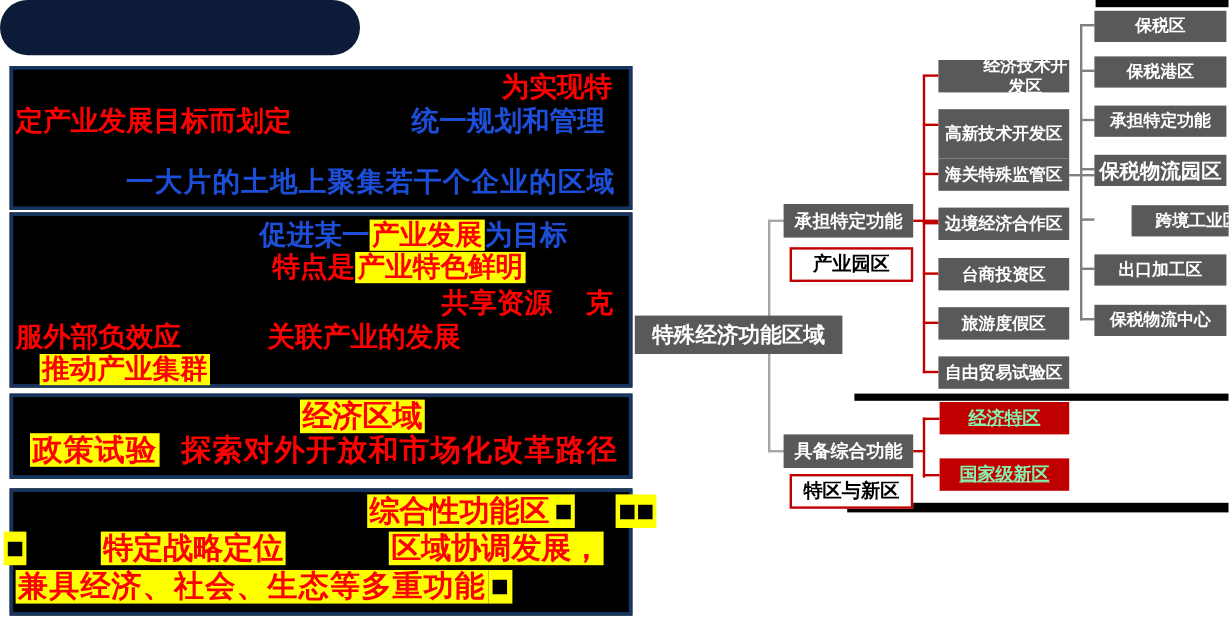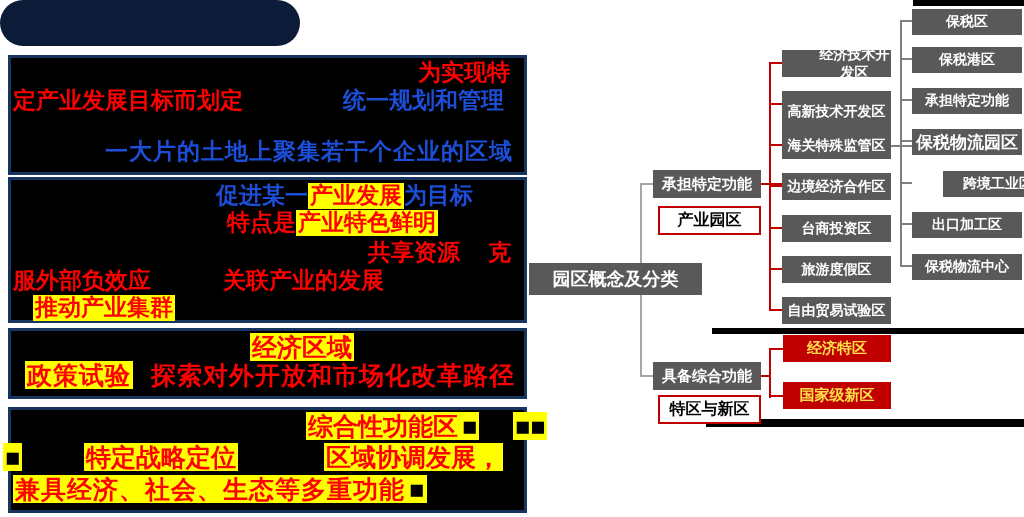--- a/index.html
+++ b/index.html
@@ -13,21 +13,21 @@
   
   .block{position:absolute;background:#000;border:3px solid #17355E;box-sizing:border-box;}
   .tline{position:absolute;white-space:nowrap;font-weight:bold;line-height:1.12;}
   .seg{display:inline-block;vertical-align:top;}
   .seg-red{color:#FF0000;}
   .seg-blue{color:#1d4ed8;}
   .seg-hl{color:#FF0000;background:#FFFF00;padding:0 2px;}
   .seg-redact{color:#000;background:#FFFF00;padding:0 2px;}
   
   .gbox{position:absolute;background:#595959;color:#fff;font-weight:bold;display:flex;align-items:center;justify-content:center;text-align:center;box-sizing:border-box;}
-  .redbox{position:absolute;background:#C00000;color:#fde047;font-weight:bold;display:flex;align-items:center;justify-content:center;box-sizing:border-box;}
+  .redbox{position:absolute;background:#C00000;color:#86efac;font-weight:bold;display:flex;align-items:center;justify-content:center;box-sizing:border-box;text-decoration:underline;}
   .tagbox{position:absolute;background:#fff;border:2px solid #C00000;color:#000;font-weight:bold;display:flex;align-items:center;justify-content:center;box-sizing:border-box;}
   .hline,.vline{position:absolute;}
   .gray1{background:#a6a6a6;}
   .gray2{background:#7f7f7f;}
   .redln{background:#C00000;}
   .blackbar{position:absolute;background:#000;}
 </style>
 </head>
 <body>
 
@@ -81,21 +81,21 @@
       <div class="tline" style="left: 33px; top: 295px; font-size: 23px;"><span class="seg seg-hl">推动产业集群</span></div>
       <div class="block" style="left: 8px; top: 328px; width: 519px; height: 71px;"></div>
       <div class="tline" style="left: 250px; top: 333px; font-size: 25px;"><span class="seg seg-hl">经济区域</span></div>
       <div class="tline" style="left: 25px; top: 361px; font-size: 25px; letter-spacing: 1px;"><span class="seg seg-hl">政策试验</span><span class="seg seg-red" style="margin-left: 18px;">探索对外开放和市场化改革路径</span></div>
       <div class="block" style="left: 8px; top: 407px; width: 519px; height: 106px;"></div>
       <div class="tline" style="left: 288px; top: 412px; font-size: 25px; margin-left: 18px;"><span class="seg seg-hl">综合性功能区</span><span class="seg seg-redact">■</span><span class="seg seg-redact" style="margin-left: 34px;">■■</span></div>
       <div class="tline" style="left: 3px; top: 443px; font-size: 25px;"><span class="seg seg-redact">■</span><span class="seg seg-hl" style="margin-left: 62px;">特定战略定位</span><span class="seg seg-hl" style="margin-left: 86px;">区域协调发展，</span></div>
       <div class="tline" style="left: 13px; top: 475px; font-size: 25px; letter-spacing: 1px;"><span class="seg seg-hl">兼具经济、社会、生态等多重功能</span><span class="seg seg-redact">■</span></div>
     </div>
 
-  <div class="gbox" style="left:529px;top:263px;width:173px;height:32px;font-size:18px;">园区概念及分类</div>
+  <div class="gbox" style="left:529px;top:263px;width:173px;height:32px;font-size:18px;">特殊经济功能区域</div>
   <div class="gbox" style="left:653px;top:170px;width:108px;height:28px;font-size:15px;">承担特定功能</div>
   <div class="tagbox" style="left:658px;top:206px;width:103px;height:29px;font-size:16px;">产业园区</div>
   <div class="gbox" style="left:653px;top:362px;width:108px;height:28px;font-size:15px;">具备综合功能</div>
   <div class="tagbox" style="left:658px;top:395px;width:103px;height:29px;font-size:16px;">特区与新区</div>
   <div id="gen-nodes">
       <div class="gbox" style="left: 782px; top: 50px; width: 109px; height: 27px; font-size: 14px; padding-left: 36px;">经济技术开发区</div>
       <div class="gbox" style="left: 782px; top: 91px; width: 109px; height: 41px; font-size: 14px;">高新技术开发区</div>
       <div class="gbox" style="left: 782px; top: 132px; width: 109px; height: 27px; font-size: 14px;">海关特殊监管区</div>
       <div class="gbox" style="left: 782px; top: 173px; width: 109px; height: 27px; font-size: 14px;">边境经济合作区</div>
       <div class="gbox" style="left: 782px; top: 215px; width: 109px; height: 27px; font-size: 14px;">台商投资区</div>

